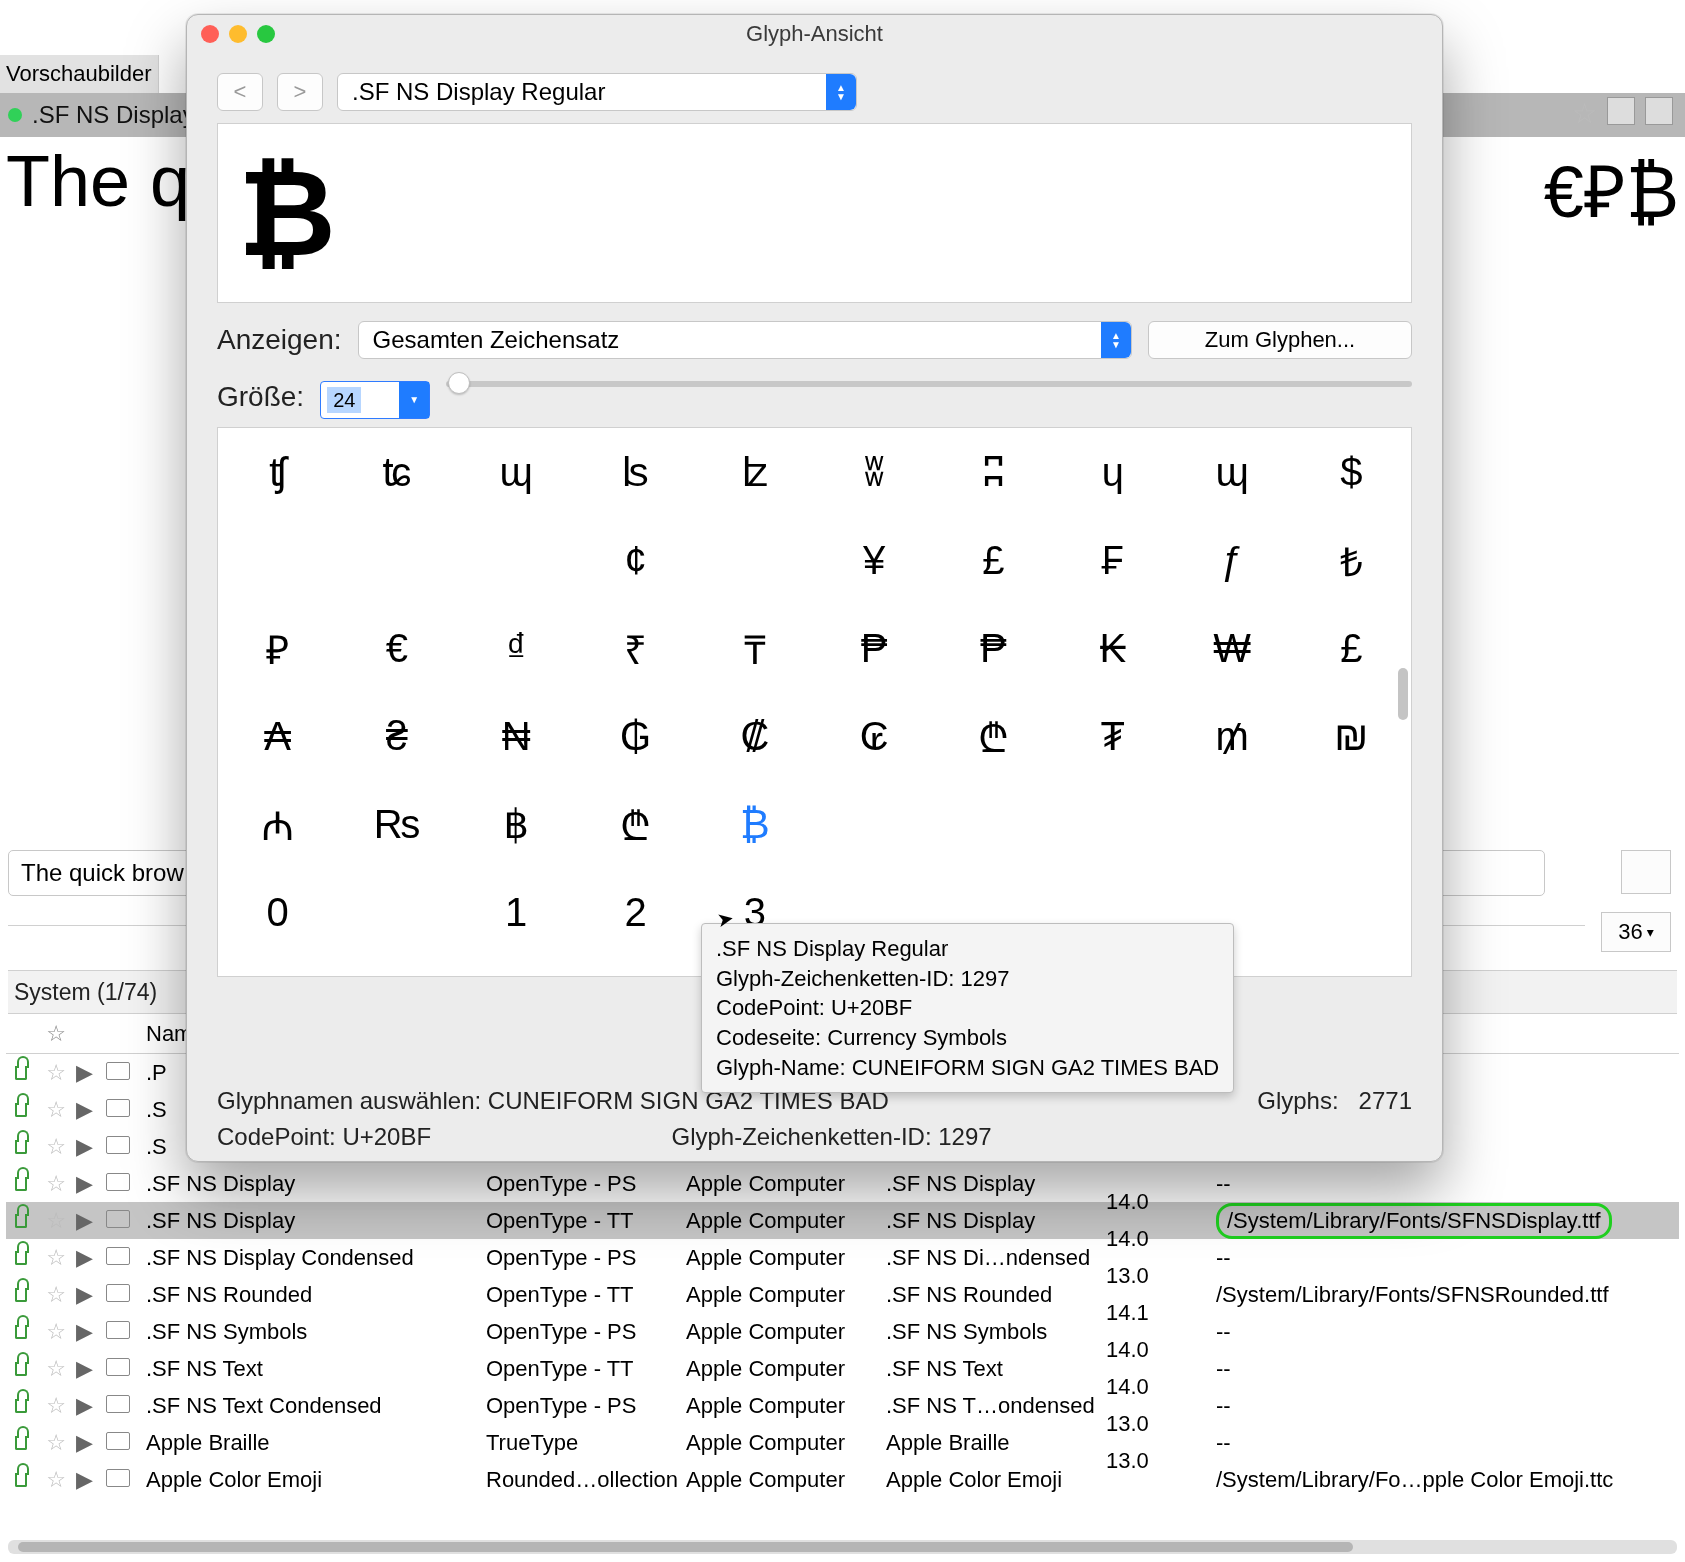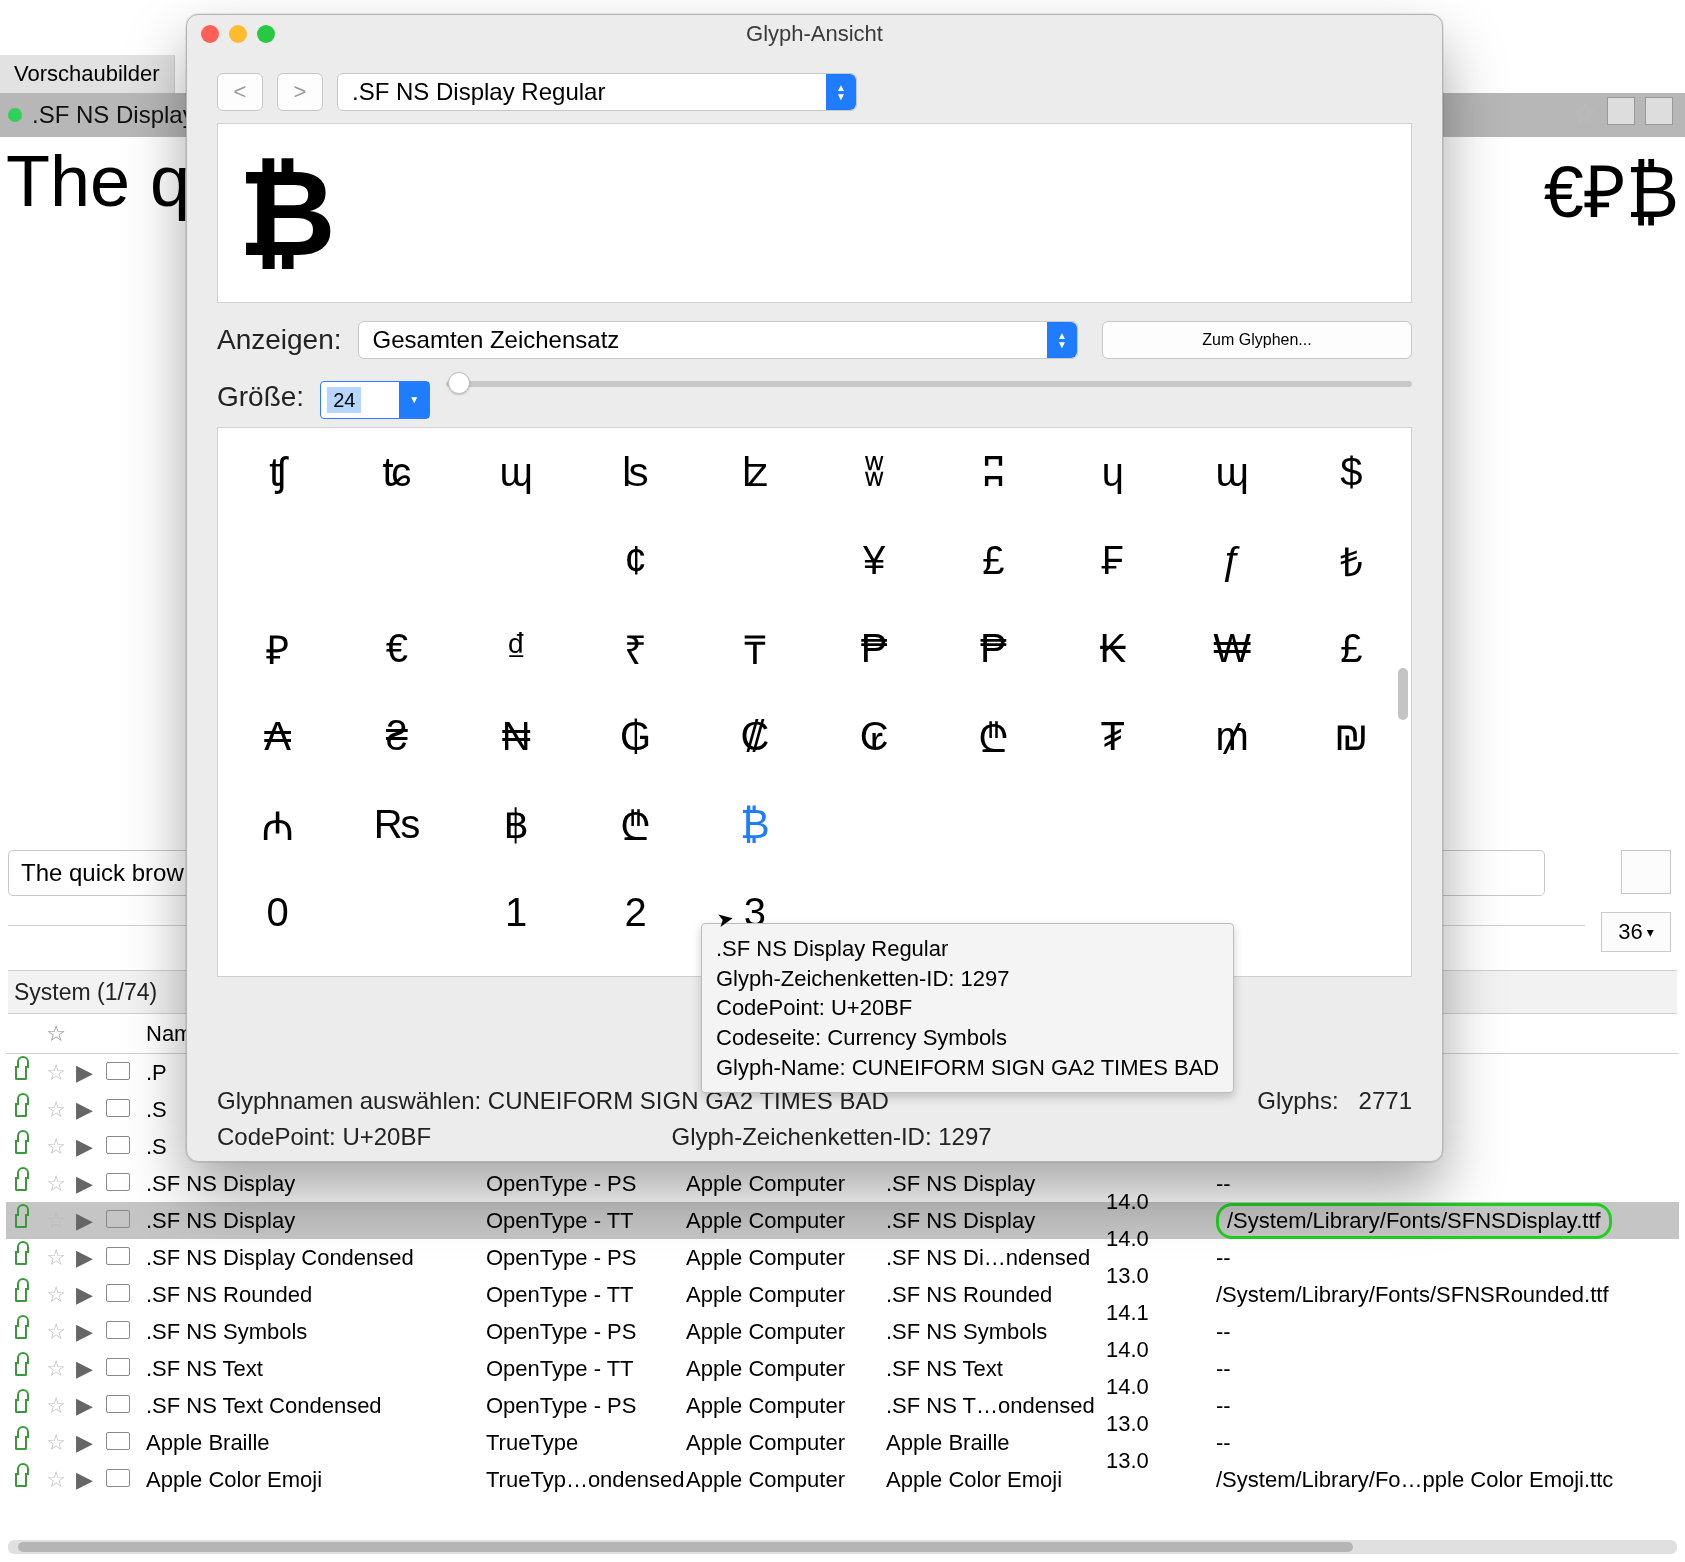--- a/index.html
+++ b/index.html
@@ -1,21 +1,21 @@
 <!DOCTYPE html>
 <html><head>
 <meta charset="utf-8">
 <style>
   * { box-sizing: border-box; font-family: -apple-system, "Helvetica Neue", Arial, sans-serif; }
   body { margin: 0; background: #fff; width: 1685px; height: 1562px; overflow: hidden; position: relative; font-size: 20px; }
 
   
   .back-window { position: absolute; left: 0; top: 0; right: 0; bottom: 0; padding-top: 55px; }
   .bw-tabbar { position: absolute; left: 0; top: 55px; height: 38px; background: #ededed; border-top: 1px solid #d0d0d0; border-bottom: 1px solid #c6c6c6; display: flex; align-items: center; font-size: 22px; }
-  .bw-tab-label { background: #e2e2e2; padding: 6px 14px; border-right: 1px solid #d0d0d0; }
+  .bw-tab-label { background: #e2e2e2; padding: 6px 6px; border-right: 1px solid #d0d0d0; }
 
   .bw-fontname-bar { position: absolute; left: 0; top: 93px; height: 44px; background: #b7b7b7; display: flex; align-items: center; padding-left: 8px; font-size: 24px; color: #111; width: 100%; }
   .bw-green-dot { width: 14px; height: 14px; border-radius: 50%; background: #30d158; margin-right: 10px; }
   .bw-starcam { position: absolute; right: 12px; top: 97px; display: flex; gap: 10px; }
   .bw-ico { width: 28px; height: 28px; border: 1px solid #999; background: #ddd; }
 
   .bw-preview { position: absolute; left: 6px; top: 140px; font-size: 72px; font-weight: 500; white-space: nowrap; }
   .bw-preview-right { position: absolute; right: 6px; top: 140px; font-size: 72px; font-weight: 400; white-space: nowrap; }
 
   .bw-sample-input { position: absolute; left: 8px; top: 850px; right: 140px; border: 1px solid #c8c8c8; border-radius: 5px; padding: 8px 12px; font-size: 24px; background: #fff; }
@@ -70,21 +70,21 @@
   .sel-arrows span { color: #fff; font-size: 10px; line-height: 9px; }
 
   .subtitle { text-align: center; font-size: 24px; color: #333; margin-top: 18px; }
 
   .recent-box { margin: 12px 0 0; height: 180px; background: #fff; border: 1px solid #d0d0d0; padding: 12px 20px; display: flex; align-items: center; }
   .big-bitcoin { font-size: 120px; font-weight: 700; }
 
   .show-row { display: flex; align-items: center; gap: 16px; margin-top: 18px; }
   .lbl { font-size: 28px; color: #222; }
   .show-sel { flex: 1; height: 38px; border: 1px solid #c7c7c7; background: #fff; border-radius: 6px; display: flex; align-items: center; padding: 0 14px; font-size: 24px; position: relative; }
-  .goto-btn { width: 310px; height: 38px; border: 1px solid #c7c7c7; background: #fdfdfd; border-radius: 6px; display: flex; align-items: center; justify-content: center; font-size: 16px; margin-left: 8px; }
+  .goto-btn { width: 264px; height: 38px; border: 1px solid #c7c7c7; background: #fdfdfd; border-radius: 6px; display: flex; align-items: center; justify-content: center; font-size: 22px; }
 
   .size-row { display: flex; align-items: flex-start; gap: 16px; margin-top: 22px; }
   .size-input { width: 110px; height: 38px; border: 1px solid #2f7bff; border-radius: 4px; background: #fff; display: flex; align-items: center; position: relative; }
   .size-input .val { background: #b7d6ff; padding: 0 6px; margin-left: 6px; display: inline-block; height: 26px; line-height: 26px; }
   .size-input .step { position: absolute; right: 0; top: 0; bottom: 0; width: 30px; background: #1f7cff; display: flex; flex-direction: column; align-items: center; justify-content: center; }
   .size-input .step span { color: #fff; font-size: 10px; line-height: 10px; }
   .slider-track { flex: 1; height: 6px; border-radius: 3px; background: #c8c8c8; position: relative; }
   .slider-thumb { position: absolute; left: 2px; top: -9px; width: 22px; height: 22px; background: #fff; border: 1px solid #bfbfbf; border-radius: 50%; box-shadow: 0 1px 2px rgba(0,0,0,.2); }
 
   .glyph-pane { margin-top: 8px; height: 550px; background: #fff; border: 1px solid #d0d0d0; position: relative; overflow: hidden; }
@@ -297,21 +297,21 @@
         <div class="col-path">--</div>
       </div>
       <div class="bw-row">
         <div class="col-lock lock-ico">
           <span></span>
         </div>
         <div class="col-star star-out">☆</div>
         <div class="col-tree tree-ar">▶</div>
         <div class="col-folder"><span class="folder-ico"></span></div>
         <div class="col-name">Apple Color Emoji</div>
-        <div class="col-kind">TrueTyp…ondensed</div>
+        <div class="col-kind">Rounded…ollection</div>
         <div class="col-foundry">Apple Computer</div>
         <div class="col-family">Apple Color Emoji</div>
         <div class="col-ver"></div>
         <div class="col-path">/System/Library/Fo…pple Color Emoji.ttc</div>
       </div>
     </div>
 
   <div class="bw-scroll">
     <div class="bw-scroll-thumb"></div>
   </div>

